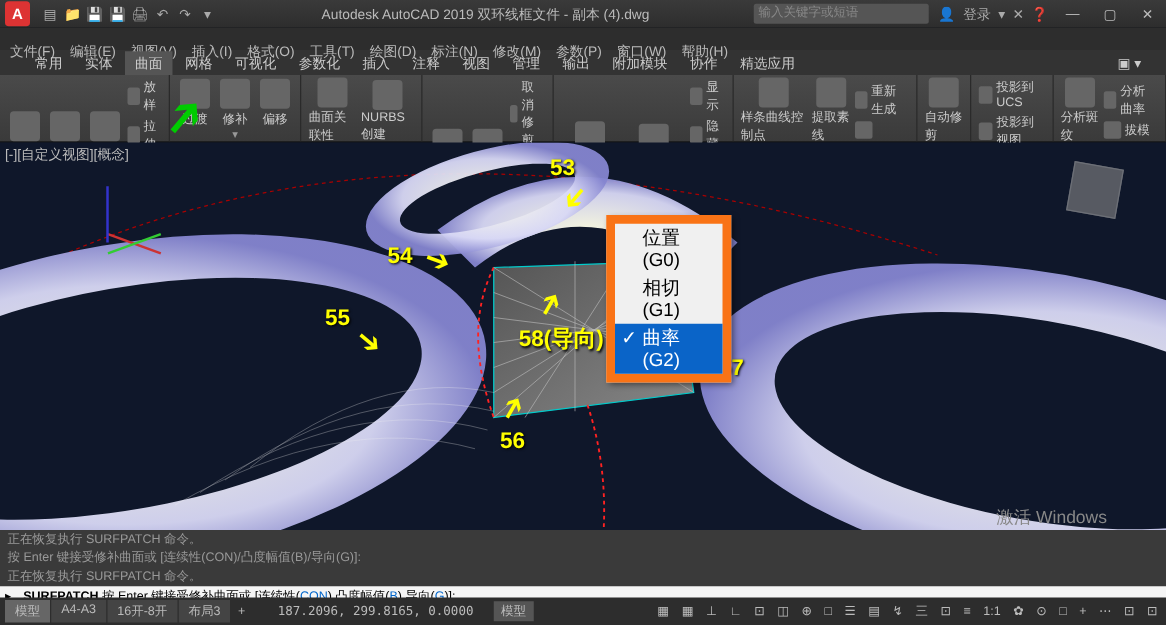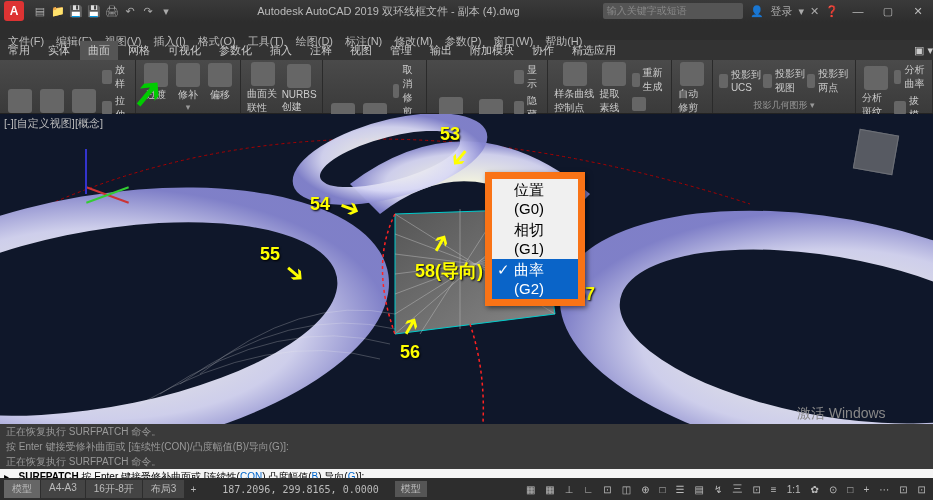--- a/index.html
+++ b/index.html
@@ -8,21 +8,21 @@
 .titlebar .logo{width:20px;height:20px;background:#d33;border-radius:3px;margin:0 4px;display:flex;align-items:center;justify-content:center;color:#fff;font-weight:bold;font-size:12px;}
 .titlebar .qat{display:flex;gap:2px;margin-left:4px;}
 .titlebar .qat span{width:16px;height:16px;display:flex;align-items:center;justify-content:center;color:#aaa;cursor:pointer;}
 .titlebar .title{flex:1;text-align:center;color:#bbb;}
 .titlebar .search{width:140px;height:16px;background:#555;border-radius:2px;margin-right:8px;padding:0 4px;color:#888;font-size:10px;line-height:16px;}
 .titlebar .user{display:flex;gap:6px;align-items:center;margin-right:4px;color:#aaa;}
 .titlebar .winbtns{display:flex;}
 .titlebar .winbtns span{width:30px;height:22px;display:flex;align-items:center;justify-content:center;color:#bbb;cursor:pointer;}
 .menubar{height:18px;background:#2d2d2d;display:flex;align-items:center;gap:12px;padding:0 8px;color:#bbb;font-size:11px;}
 .menubar span{cursor:pointer;margin-top:20px;}
-.tabbar{height:20px;background:#333;display:flex;align-items:center;gap:2px;padding:0 0;color:#ccc;font-size:11px;}
+.tabbar{height:20px;background:#333;display:flex;align-items:center;gap:2px;padding:0 20px;color:#ccc;font-size:11px;}
 .tabbar .tab{padding:2px 8px;cursor:pointer;}
 .tabbar .tab.active{background:#555;}
 .ribbon{height:54px;background:linear-gradient(#4a4a4a,#3a3a3a);display:flex;color:#ccc;font-size:10px;border-bottom:1px solid #222;}
 .ribbon .panel{border-right:1px solid #2a2a2a;display:flex;flex-direction:column;justify-content:space-between;padding:2px 6px 1px;}
 .ribbon .panel .btns{display:flex;gap:4px;flex:1;align-items:center;}
 .ribbon .panel .pname{text-align:center;font-size:9px;color:#999;}
 .ribbon .rb{display:flex;flex-direction:column;align-items:center;justify-content:center;gap:1px;cursor:pointer;min-width:28px;}
 .ribbon .rb .ric{width:24px;height:24px;background:#666;border-radius:3px;display:flex;align-items:center;justify-content:center;}
 .ribbon .sbtn{display:flex;align-items:center;gap:3px;cursor:pointer;font-size:10px;padding:1px 0;}
 .ribbon .sic{width:14px;height:14px;background:#666;border-radius:2px;}
@@ -267,21 +267,21 @@
       <div class="btns">
         <div class="rb">
           <div class="ric"></div>
           <span>自动修剪</span>
         </div>
       </div>
       <div class="pname"> ▾</div>
     </div>
     <div class="panel">
       <div class="btns">
-        <div style="display: flex; flex-direction: row; gap: 1px;">
+        <div style="display: flex; flex-direction: column; gap: 1px;">
           <div class="sbtn">
             <div class="sic"></div>
             <span>投影到UCS</span>
           </div>
           <div class="sbtn">
             <div class="sic"></div>
             <span>投影到视图</span>
           </div>
           <div class="sbtn">
             <div class="sic"></div>

